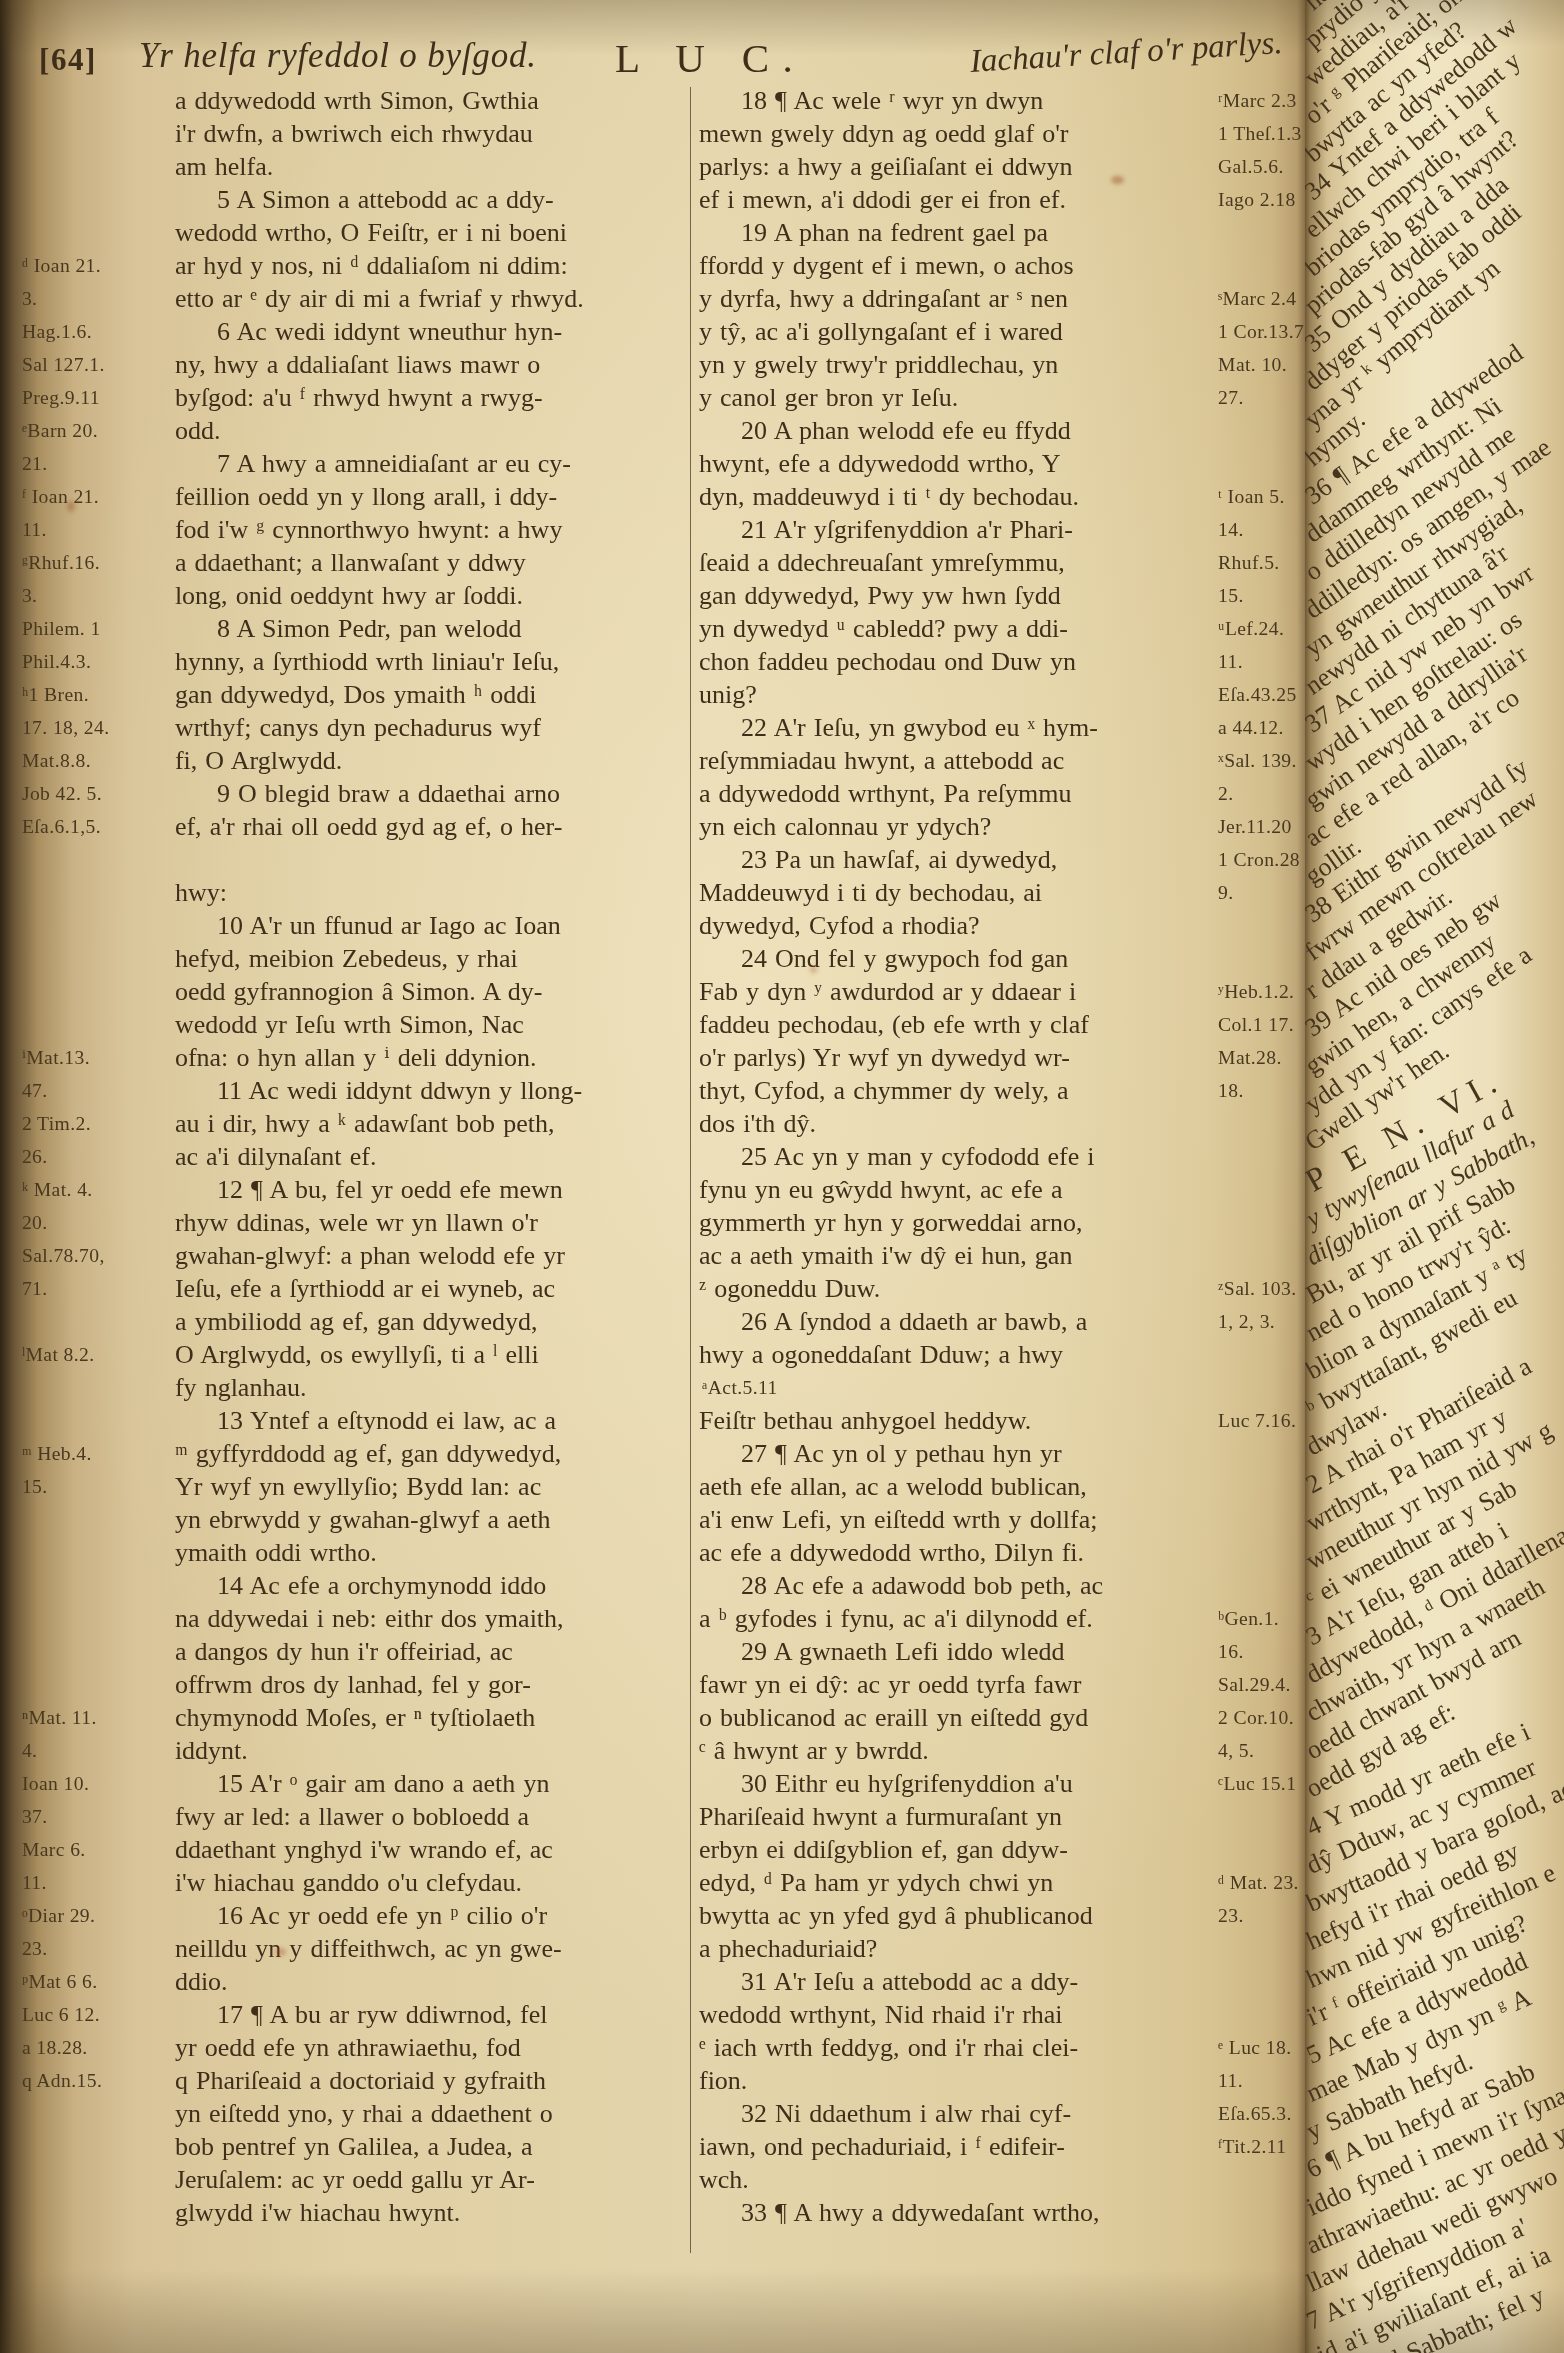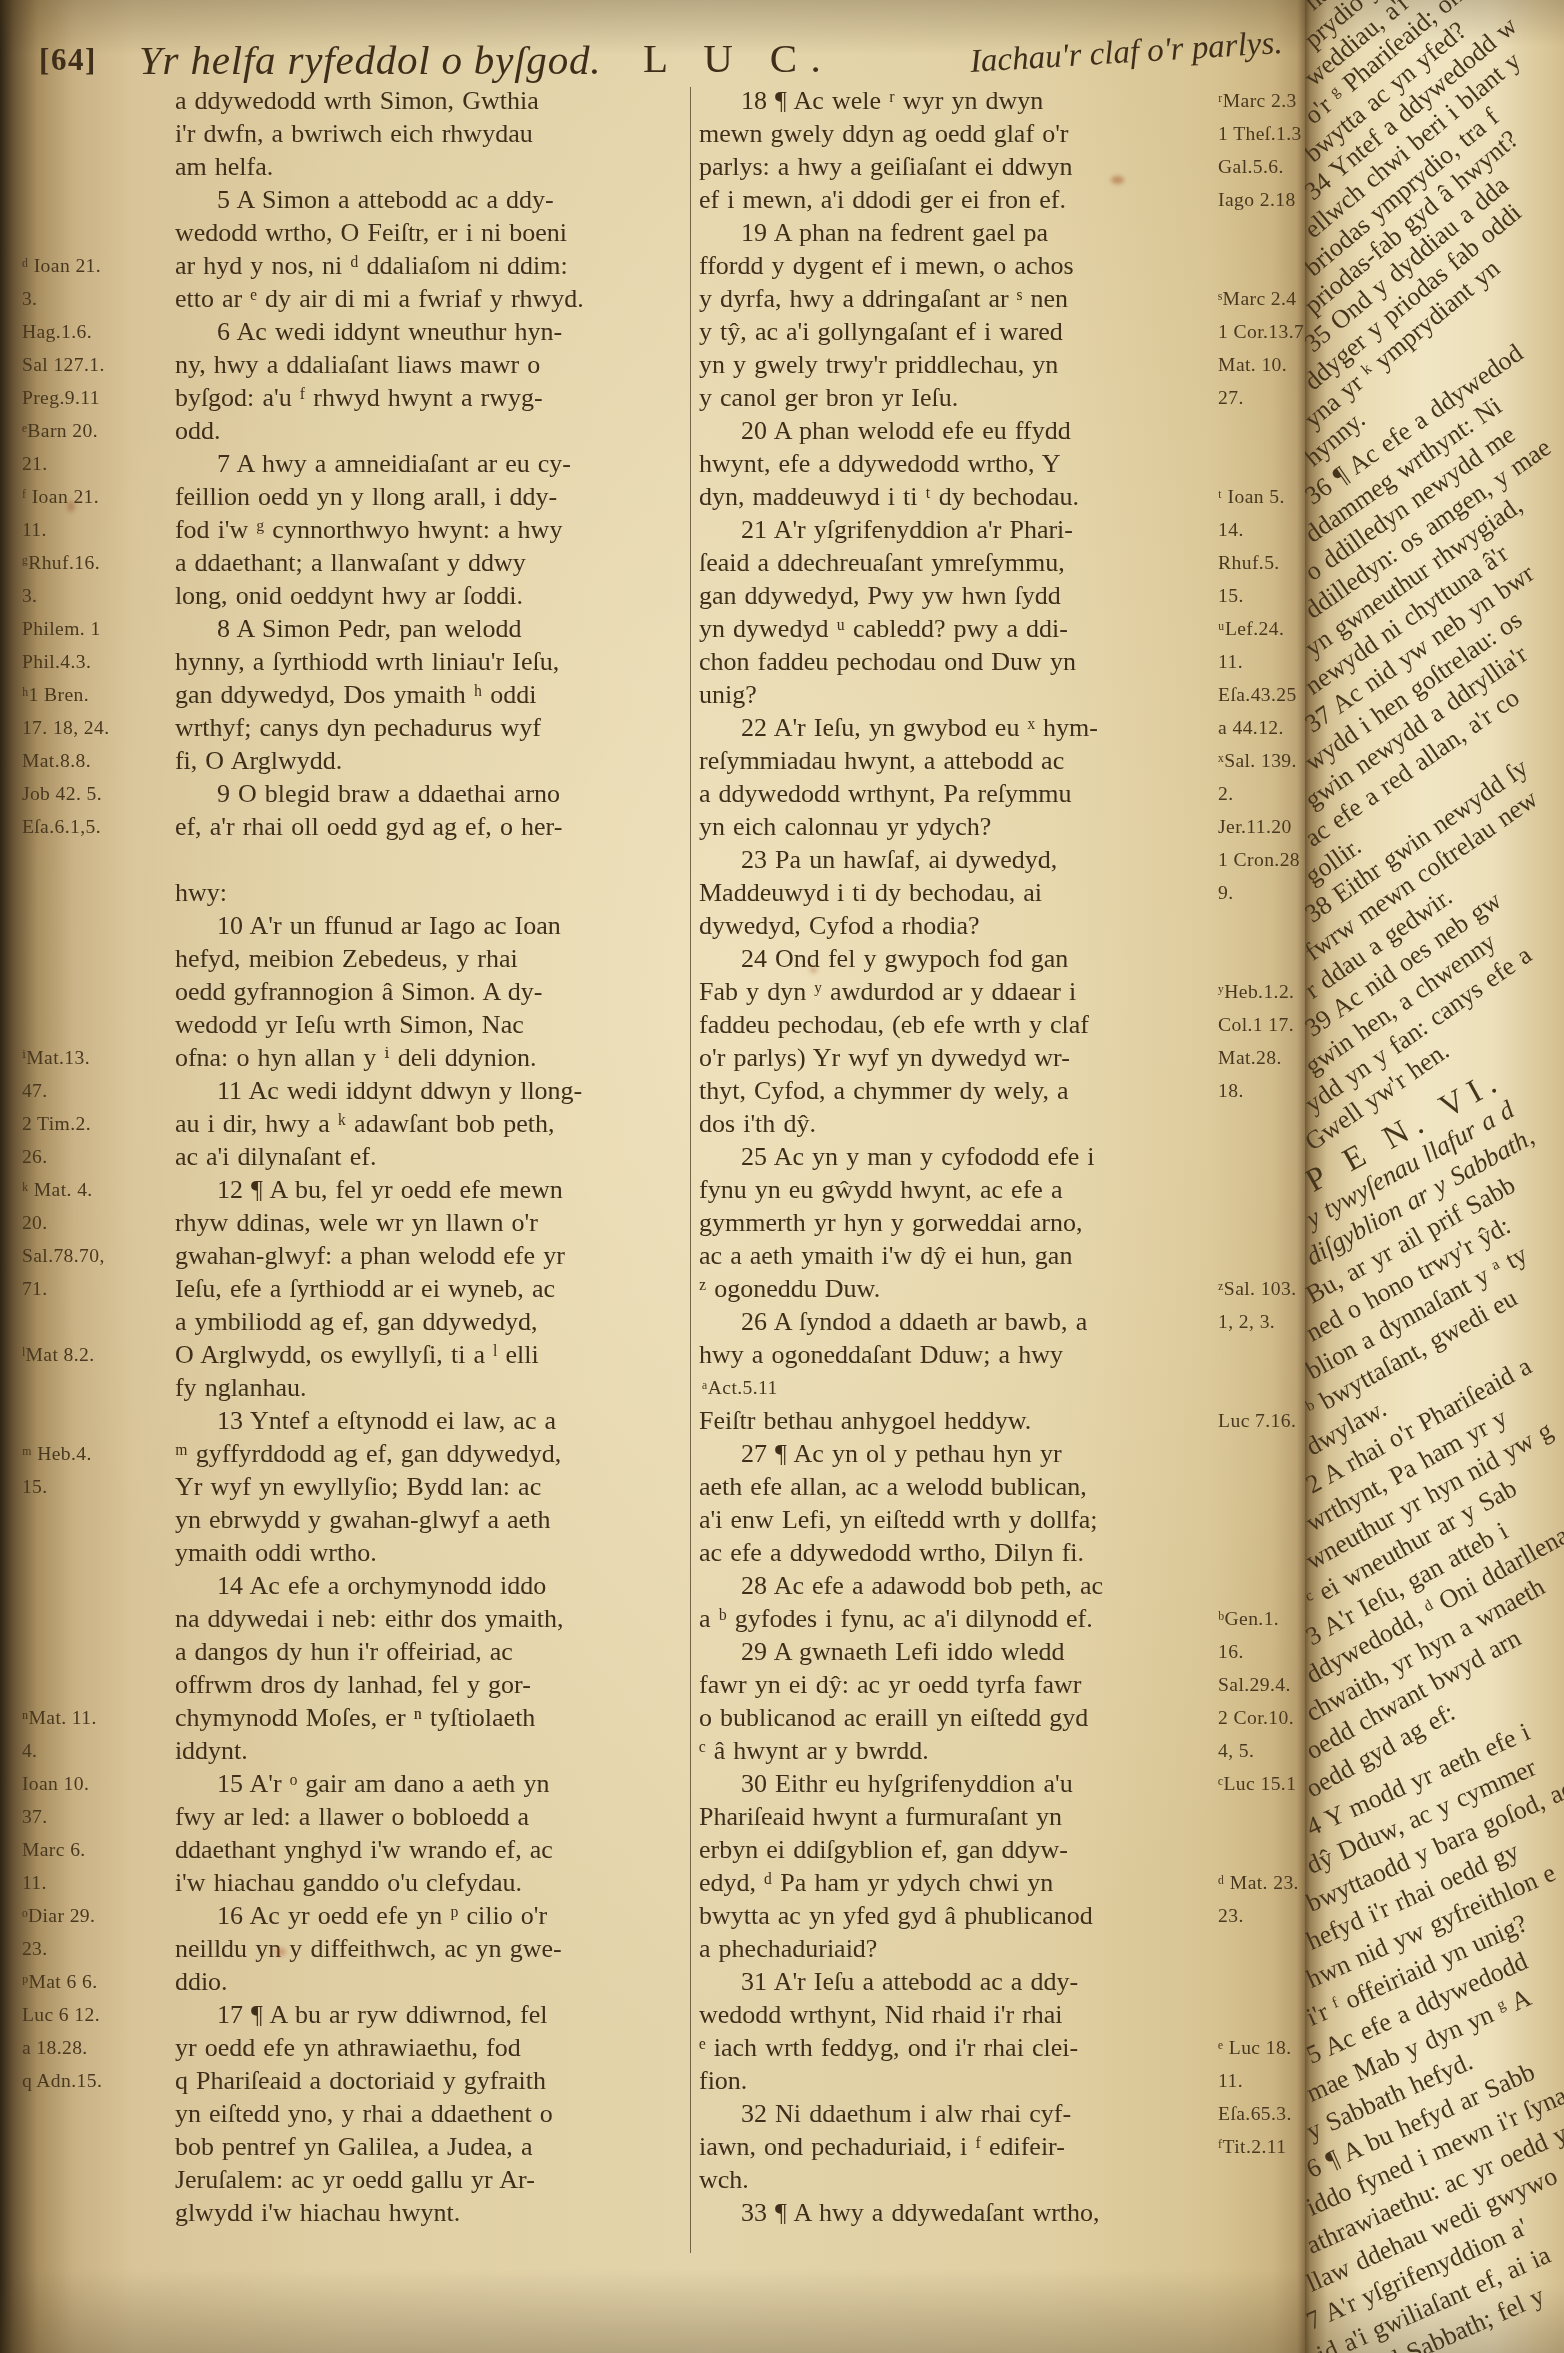--- a/index.html
+++ b/index.html
@@ -8,22 +8,22 @@
     font-family:"Liberation Serif","DejaVu Serif",serif;
     color:#3f2f1a;
     background:
       linear-gradient(180deg, rgba(70,52,24,.28) 0px, rgba(0,0,0,0) 55px, rgba(0,0,0,0) 2269px, rgba(70,52,24,.30) 2354px),
       radial-gradient(ellipse 1017px 1487px at 48% 42%, rgba(255,247,216,.38), rgba(0,0,0,0) 72%),
       linear-gradient(90deg, #2e2414 0px, #6b5636 14px, #a98f60 38px, #c9b184 74px, #d8c498 133px, #e0cfa4 336px, #e4d4ab 704px, #e0cfa2 1049px, #d8c493 1209px, #cdb683 1272px, #b89e6e 1297px, #8a7148 1305px, #8a7148 1565px);
   }
   
   .hdr { position:absolute; top:34px; left:0; width:1406px; height:63px; }
   .pgnum { position:absolute; left:39px; top:7.8px; font-size:31px; font-weight:bold; letter-spacing:1.6px; }
-  .run-left { position:absolute; left:139px; top:1.6px; font-style:italic; font-size:41px; letter-spacing:0.8px; }
-  .book { position:absolute; left:615px; top:0px; font-size:41px; letter-spacing:13.3px;margin-left:28px; }
+  .run-left { position:absolute; left:139px; top:1.6px; font-style:italic; font-size:35px; letter-spacing:0.8px; }
+  .book { position:absolute; left:615px; top:0px; font-size:41px; letter-spacing:13.3px; }
   .run-right { position:absolute; left:970px; top:9.4px; font-style:italic; font-size:33px; transform:rotate(-3.5deg); transform-origin:0 50%; }
   
   .main { position:absolute; left:20.3px; top:84px; width:1311px; display:flex; align-items:flex-start; }
   .row { display:flex; height:33px; line-height:33px; white-space:nowrap; }
   .btxt { font-size:26px; word-spacing:1.6px; }
   .mnote { font-size:19.6px; color:#48381f; letter-spacing:0.4px; }
   .colL .mnote { flex:0 0 153px; padding-left:1.6px; }
   .colL .btxt  { flex:0 0 510px; }
   .colR .btxt  { flex:0 0 516px; }
   .colR .mnote { flex:0 0 117px; padding-left:3.1px; }

